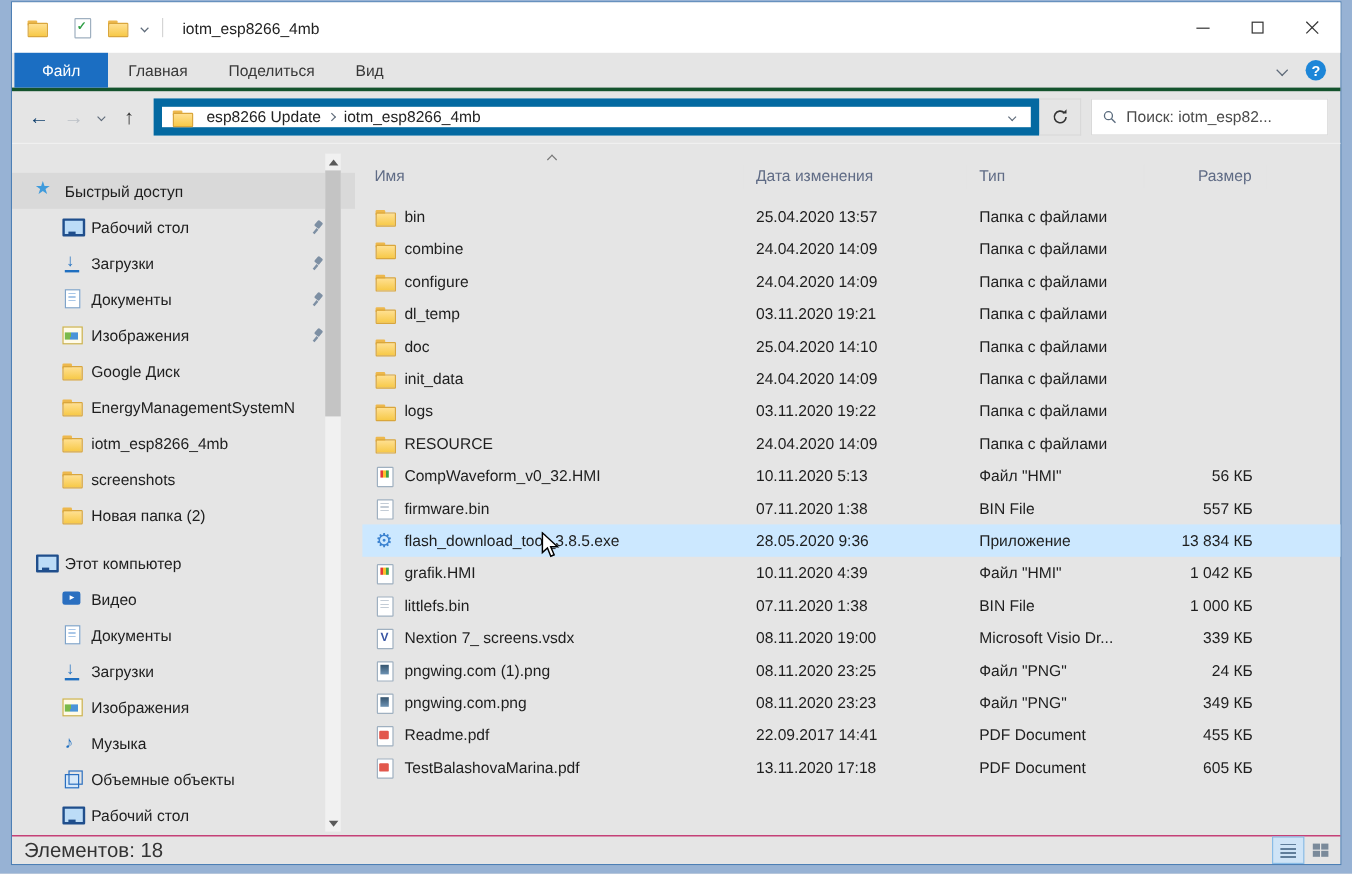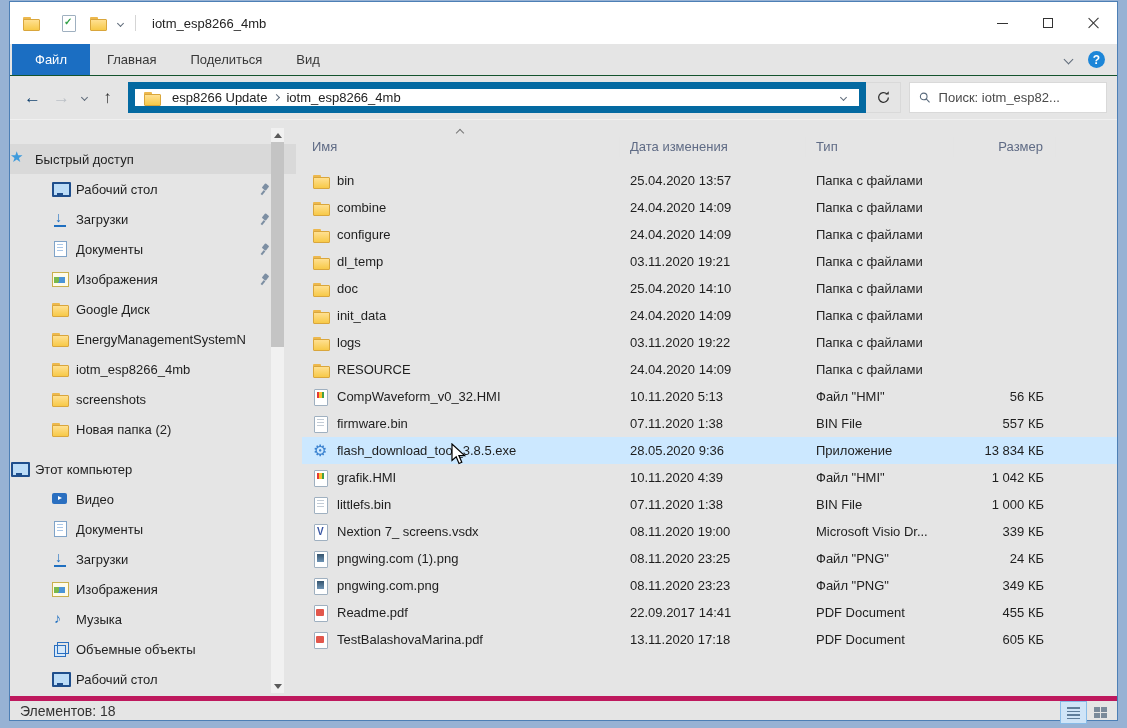--- a/index.html
+++ b/index.html
@@ -22,21 +22,21 @@
   .wc-close i::before,.wc-close i::after { content:""; position:absolute; left:5.4px; top:-1px; width:1.3px; height:14px; background:#333; }
   .wc-close i::before { transform:rotate(45deg); } .wc-close i::after { transform:rotate(-45deg); }
 
   
   .chev { display:inline-block; width:7px; height:7px; border-right:1.5px solid #5f6b7a; border-bottom:1.5px solid #5f6b7a; }
   .chev.small { width:5px; height:5px; }
   .chev-d { transform:rotate(45deg); }
   .chev-r { transform:rotate(-45deg); }
 
   
-  .ribbon { height:32px; flex:0 0 auto; display:flex; align-items:stretch; border-bottom:1px solid #14532d; position:relative; }
+  .ribbon { height:32px; flex:0 0 auto; display:flex; align-items:stretch; border-bottom:3px solid #14532d; position:relative; }
   .tab { padding:0 17px; display:flex; align-items:center; color:#383838; }
   .file-tab { background:#1b6ec2; color:#fff; padding:0 23px; margin-left:2px; }
   .ribbon-right { position:absolute; right:12px; top:0; height:100%; display:flex; align-items:center; gap:16px; }
   .help-btn { width:17px; height:17px; border-radius:50%; background:#1d86d8; color:#fff; font-size:12px; font-weight:bold;
               display:flex; align-items:center; justify-content:center; }
 
   
   .addressbar { height:44px; flex:0 0 auto; display:flex; align-items:center; padding:0 10px 0 8px; border-bottom:1px solid #f0f0f0; }
   .nav-btn { width:29px; height:30px; display:flex; align-items:center; justify-content:center; font-size:17px; color:#10406e; }
   .nav-btn.disabled { color:#bcc1c7; }
@@ -50,21 +50,21 @@
   .addr-drop { margin-left:auto; padding:0 5px; display:flex; align-items:center; }
   .refresh-btn { width:35px; height:31px; border:1px solid #d9d9d9; border-left:none; display:flex; align-items:center; justify-content:center; }
   .searchbox { width:198px; height:31px; border:1px solid #d9d9d9; background:#fff; display:flex; align-items:center; padding:0 9px; gap:8px; margin-left:8px; }
   .searchbox input { border:none; outline:none; width:100%; font:13px "Liberation Sans",sans-serif; color:#4a4a4a; background:transparent; }
 
   
   .content { flex:1; min-height:0; display:flex; }
 
   
   .sidebar { width:286px; flex:0 0 auto; position:relative; padding-top:24px; overflow:hidden; }
-  .sb-row { height:30px; display:flex; align-items:center; padding-right:26px; white-space:nowrap; }
+  .sb-row { height:30px; display:flex; align-items:center; padding-left:19px; padding-right:26px; white-space:nowrap; }
   .sb-item { padding-left:41px; }
   .sb-row.sel { background:#d9d9d9; }
   .sb-row.gap-top { margin-top:10px; }
   .sb-label { margin-left:7px; overflow:hidden; flex:1; }
   .sb-scroll { position:absolute; right:12px; top:8px; bottom:3px; width:13px; background:#f1f1f1; }
   .sb-btn { position:absolute; left:0; width:100%; height:14px; display:flex; align-items:center; justify-content:center; }
   .sb-btn.up { top:0; } .sb-btn.dn { bottom:0; }
   .tri-u { width:0; height:0; border-left:4px solid transparent; border-right:4px solid transparent; border-bottom:5px solid #5a5a5a; }
   .tri-d { width:0; height:0; border-left:4px solid transparent; border-right:4px solid transparent; border-top:5px solid #5a5a5a; }
   .sb-thumb { position:absolute; left:0; top:14px; width:100%; height:205px; background:#c4c4c4; }
@@ -78,22 +78,22 @@
   .sort-caret { position:absolute; left:calc(50% - 4px); top:-7px; width:6px; height:6px;
                 border-right:1.5px solid #777; border-bottom:1.5px solid #777; transform:rotate(-135deg); }
   .filelist { margin-top:6px; }
   .frow { display:flex; height:27px; align-items:center; }
   .frow .col { display:flex; align-items:center; height:100%; padding-left:10px; overflow:hidden; white-space:nowrap; }
   .frow .col-3 { justify-content:flex-end; padding-right:12px; }
   .frow.hl { background:#cce8ff; }
   .fname { margin-left:7px; }
 
   
-  .statusbar { height:24px; flex:0 0 auto; border-top:5px solid #be185d; display:flex; align-items:center;
-               padding-left:10px; font-size:14px; color:#333; position:relative; }
+  .statusbar { height:24px; flex:0 0 auto; border-top:1px solid #be185d; display:flex; align-items:center;
+               padding-left:10px; font-size:17px; color:#333; position:relative; }
   .view-btns { position:absolute; right:4px; top:1px; display:flex; gap:2px; }
   .vb { width:25px; height:21px; display:flex; align-items:center; justify-content:center; }
   .vb.sel { background:#cfe4f7; outline:1px solid #88bce8; }
   .vb-details i { display:block; width:13px; height:12px; background:repeating-linear-gradient(#5f7d9a 0 1.5px, transparent 1.5px 3.5px); }
   .vb-icons i { display:block; width:13px; height:11px;
     background:linear-gradient(#7a8a9a,#7a8a9a) 0 0/6px 5px no-repeat,
                linear-gradient(#7a8a9a,#7a8a9a) 7px 0/6px 5px no-repeat,
                linear-gradient(#7a8a9a,#7a8a9a) 0 6px/6px 5px no-repeat,
                linear-gradient(#7a8a9a,#7a8a9a) 7px 6px/6px 5px no-repeat; }
 

